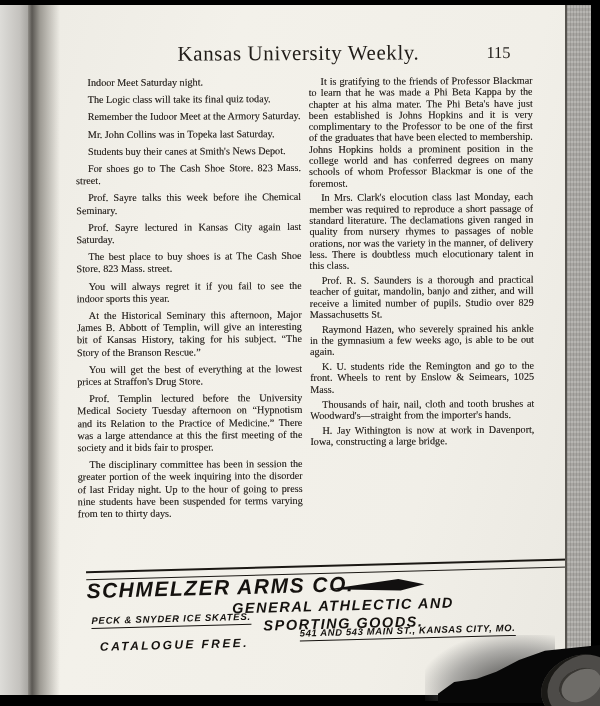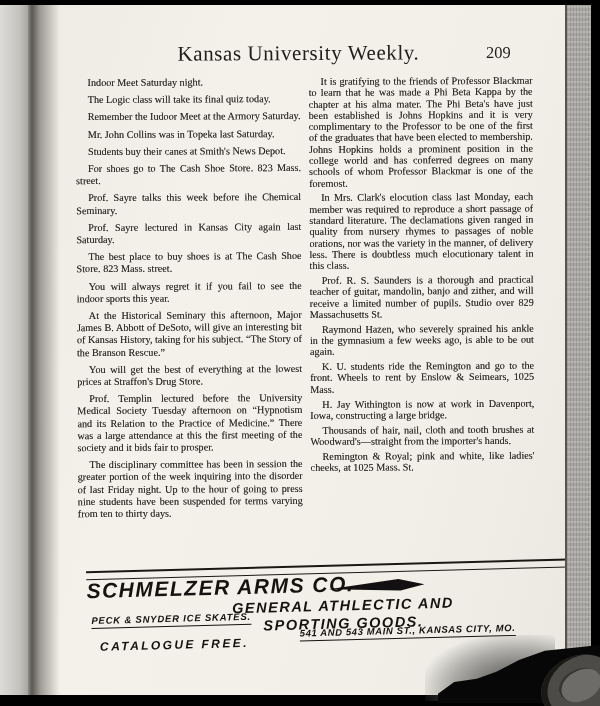--- a/index.html
+++ b/index.html
@@ -64,47 +64,46 @@
 </style>
 </head>
 <body>
 
 <div class="facing-strip"></div>
 <div class="page"></div>
 <div class="gutter"></div>
 
 <div class="content">
   <div class="hdr-title">Kansas University Weekly.</div>
-  <div class="hdr-num">209</div>
+  <div class="hdr-num">115</div>
 
   <div class="col col-left">
       <p class="news-p">Indoor Meet Saturday night.</p>
       <p class="news-p">The Logic class will take its final quiz today.</p>
       <p class="news-p">Remember the Iudoor Meet at the Armory Saturday.</p>
       <p class="news-p">Mr. John Collins was in Topeka last Saturday.</p>
       <p class="news-p">Students buy their canes at Smith's News Depot.</p>
       <p class="news-p">For shoes go to The Cash Shoe Store. 823 Mass. street.</p>
       <p class="news-p">Prof. Sayre talks this week before ihe Chemical Seminary.</p>
       <p class="news-p">Prof. Sayre lectured in Kansas City again last Saturday.</p>
       <p class="news-p">The best place to buy shoes is at The Cash Shoe Store. 823 Mass. street.</p>
       <p class="news-p">You will always regret it if you fail to see the indoor sports this year.</p>
-      <p class="news-p">At the Historical Seminary this afternoon, Major James B. Abbott of DeSoto, will give an interesting bit of Kansas History, taking for his subject. “The Story of the Branson Rescue.”</p>
+      <p class="news-p">At the Historical Seminary this afternoon, Major James B. Abbott of Templin, will give an interesting bit of Kansas History, taking for his subject. “The Story of the Branson Rescue.”</p>
       <p class="news-p">You will get the best of everything at the lowest prices at Straffon's Drug Store.</p>
       <p class="news-p">Prof. Templin lectured before the University Medical Society Tuesday afternoon on “Hypnotism and its Relation to the Practice of Medicine.” There was a large attendance at this the first meeting of the society and it bids fair to prosper.</p>
       <p class="news-p">The disciplinary committee has been in session the greater portion of the week inquiring into the disorder of last Friday night. Up to the hour of going to press nine students have been suspended for terms varying from ten to thirty days.</p>
     </div>
   <div class="col col-right">
       <p class="news-p">It is gratifying to the friends of Professor Blackmar to learn that he was made a Phi Beta Kappa by the chapter at his alma mater. The Phi Beta's have just been established is Johns Hopkins and it is very complimentary to the Professor to be one of the first of the graduates that have been elected to membership. Johns Hopkins holds a prominent position in the college world and has conferred degrees on many schools of whom Professor Blackmar is one of the foremost.</p>
       <p class="news-p">In Mrs. Clark's elocution class last Monday, each member was required to reproduce a short passage of standard literature. The declamations given ranged in quality from nursery rhymes to passages of noble orations, nor was the variety in the manner, of delivery less. There is doubtless much elocutionary talent in this class.</p>
       <p class="news-p">Prof. R. S. Saunders is a thorough and practical teacher of guitar, mandolin, banjo and zither, and will receive a limited number of pupils. Studio over 829 Massachusetts St.</p>
       <p class="news-p">Raymond Hazen, who severely sprained his ankle in the gymnasium a few weeks ago, is able to be out again.</p>
       <p class="news-p">K. U. students ride the Remington and go to the front. Wheels to rent by Enslow &amp; Seimears, 1025 Mass.</p>
+      <p class="news-p">Thousands of hair, nail, cloth and tooth brushes at Woodward's—straight from the importer's hands.</p>
       <p class="news-p">H. Jay Withington is now at work in Davenport, Iowa, constructing a large bridge.</p>
-      <p class="news-p">Thousands of hair, nail, cloth and tooth brushes at Woodward's—straight from the importer's hands.</p>
-      <p class="news-p">Remington &amp; Royal; pink and white, like ladies' cheeks, at 1025 Mass. St.</p>
     </div>
 
   <div class="ad-wrap">
     <div class="ad-divider"></div>
     <div class="ad-company">SCHMELZER ARMS CO.</div>
     <span class="ad-flourish">
       <svg width="100" height="14" viewBox="0 0 100 14">
           <polygon points="0,9.5 70,1 96,7 72,12.5" fill="#121010"></polygon>
         </svg>
     </span>

